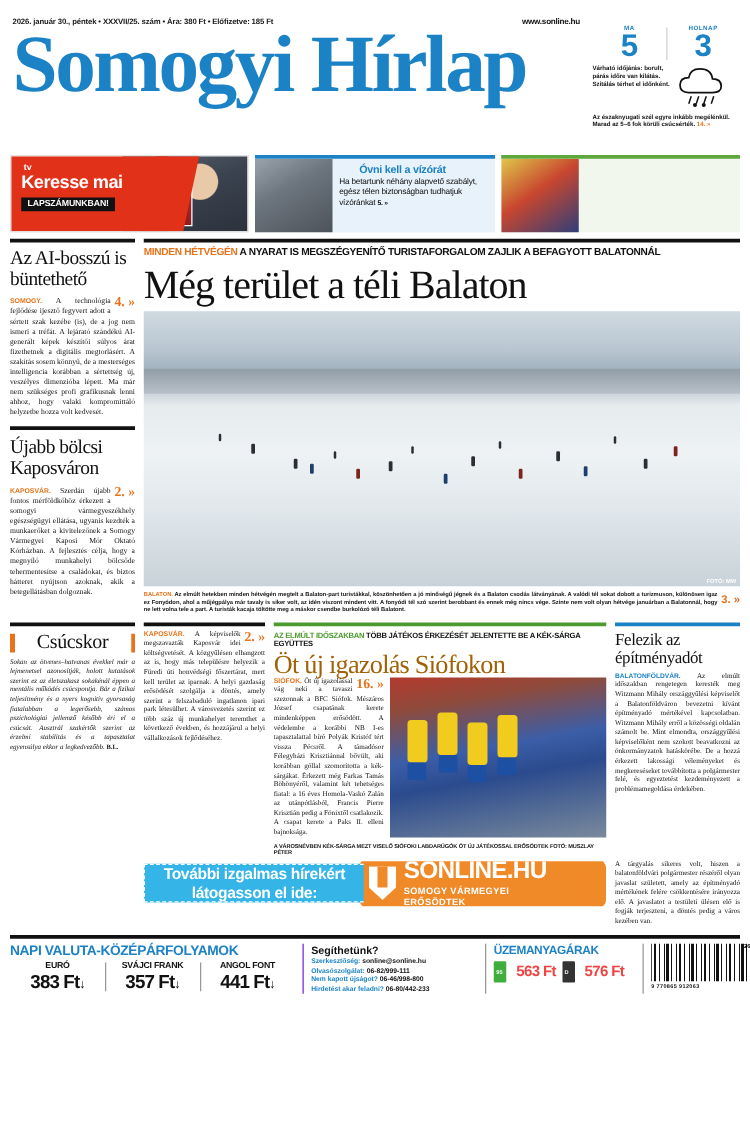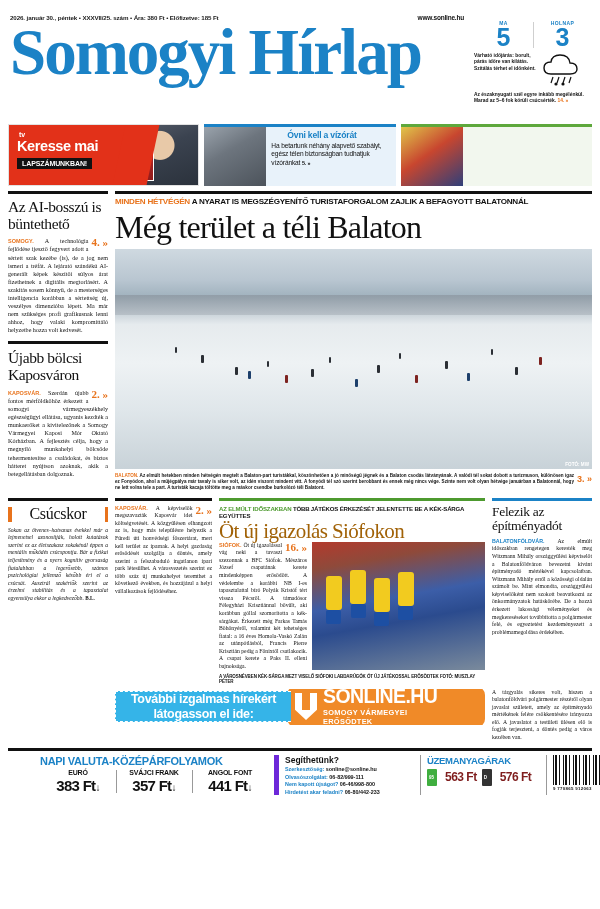--- a/index.html
+++ b/index.html
@@ -240,46 +240,46 @@
     content: ""; position: absolute; left: 7px; top: 0; width: 8px; height: 62%; background: #f08a28;
   }
   .sonline-name { color: #fff; font-size: 19.5px; font-weight: bold; line-height: 1; letter-spacing: -0.6px; }
   .sonline-sub { color: #fff; font-size: 7.4px; font-weight: bold; line-height: 1.25; letter-spacing: 0.3px; margin-top: 2px; }
   .banner-side { width: 100px; flex: 0 0 100px; }
   .banner-side .sub-body { margin-top: 0; }
 
   
   .footer { margin-top: 6px; }
   .footer-rule { height: 3px; background: #111; }
-  .footer-grid { display: flex; gap: 6px; margin-top: 4px; margin-left: 32px; }
+  .footer-grid { display: flex; gap: 6px; margin-top: 4px; }
   .fx-currency { width: 228px; flex: 0 0 228px; }
   .fx-title { color: #1b82c6; font-size: 11px; font-weight: bold; letter-spacing: -0.3px; }
   .fx-cols { display: flex; margin-top: 2px; }
   .fx-col { flex: 1; text-align: center; position: relative; padding: 0 2px; }
   .fx-col + .fx-col::before {
     content: ""; position: absolute; left: 0; top: 1px; bottom: 1px; width: 1px; background: #999;
   }
   .fx-name { font-size: 7px; font-weight: bold; color: #111; letter-spacing: -0.2px; }
   .fx-val { font-size: 15px; font-weight: bold; color: #111; letter-spacing: -0.7px; margin-top: 1px; }
   .fx-arrow { font-size: 10px; font-weight: normal; }
 
-  .help { width: 140px; flex: 0 0 140px; border-left: 5px solid #6d28d9; padding-left: 6px; }
+  .help { width: 140px; flex: 0 0 140px; border-left: 1px solid #6d28d9; padding-left: 6px; }
   .help-title { font-size: 8.5px; font-weight: bold; color: #111; }
   .help-line { font-size: 5.4px; color: #111; margin-top: 1.5px; font-weight: bold; }
   .help-line b { color: #1b82c6; }
 
   .fuel { width: 120px; flex: 0 0 120px; border-left: 1px solid #999; padding-left: 6px; }
   .fuel-title { color: #1b82c6; font-size: 9.5px; font-weight: bold; letter-spacing: -0.3px; }
   .fuel-row { display: flex; align-items: center; gap: 5px; margin-top: 3px; }
   .pump { width: 13px; height: 17px; position: relative; }
   .pump .bd { position: absolute; left: 0; top: 0; width: 10px; height: 17px; border-radius: 1px; }
   .pump.green .bd { background: #3fae3f; }
   .pump.dark .bd { background: #333; }
   .pump .lbl { position: absolute; left: 2px; top: 6px; color: #fff; font-size: 4.5px; font-weight: bold; }
-  .fuel-val { font-size: 12px; font-weight: bold; color: #7f1d1d; letter-spacing: -0.5px; }
+  .fuel-val { font-size: 12px; font-weight: bold; color: #ef4444; letter-spacing: -0.5px; }
 
   .barcode { width: 96px; flex: 0 0 96px; border-left: 1px solid #999; padding-left: 6px; position: relative; }
   .bc-bars { height: 30px; width: 100%;
     background: repeating-linear-gradient(90deg,#111 0 1px, #fff 1px 2px, #111 2px 4px, #fff 4px 6px, #111 6px 7px, #fff 7px 10px);
   }
   .bc-num { font-size: 4.4px; color: #111; margin-top: 1px; letter-spacing: 0.3px; font-weight: bold; }
   .bc-issue { position: absolute; right: 2px; top: -1px; font-size: 4.6px; font-weight: bold; }
 </style>
 </head>
 <body>

